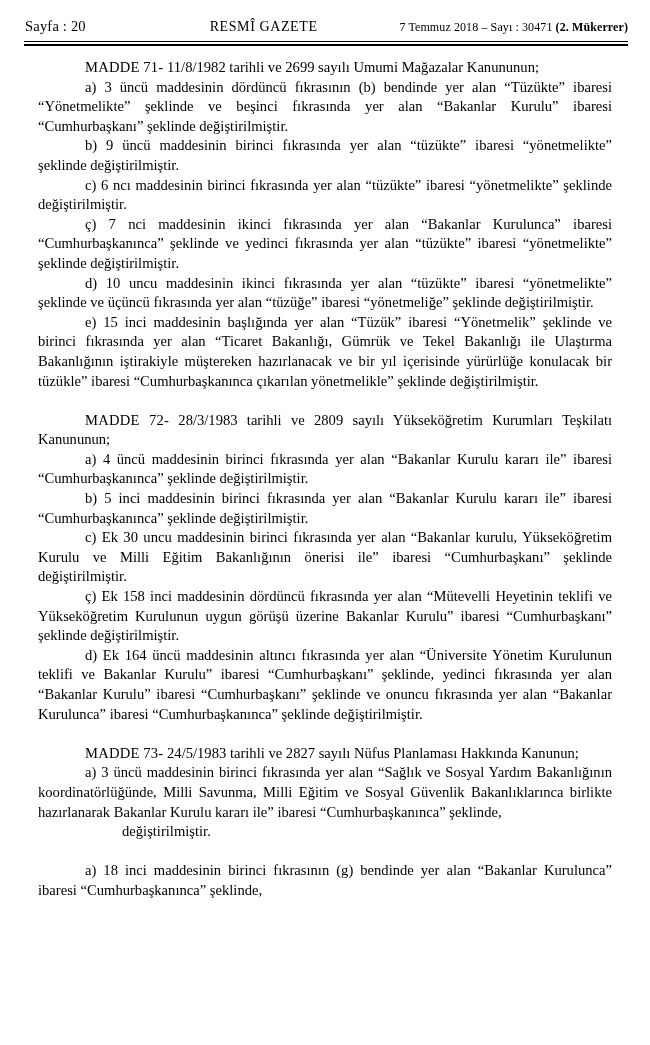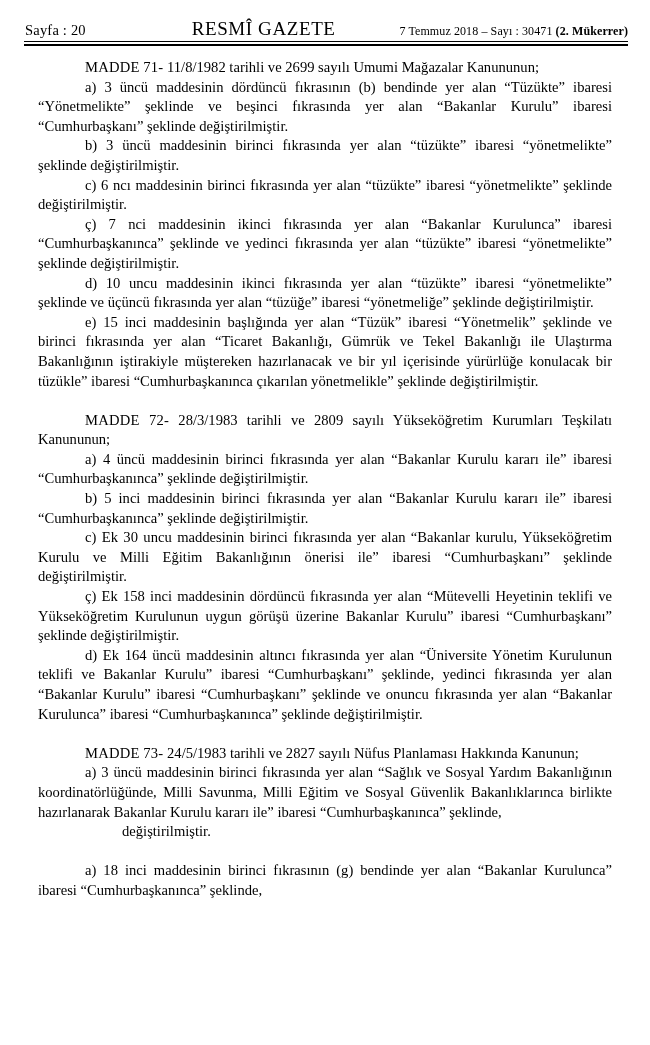--- a/index.html
+++ b/index.html
@@ -32,21 +32,21 @@
     align-items: baseline;
     white-space: nowrap;
   }
   .hdr-left {
     font-size: 14.5px;
     letter-spacing: 0.2px;
   }
   .hdr-center {
     flex: 1 1 auto;
     text-align: center;
-    font-size: 19px;
+    font-size: 14px;
     letter-spacing: 0.6px;
     padding-left: 42px;
   }
   .hdr-right {
     font-size: 12px;
     letter-spacing: 0.1px;
   }
   .hdr-right .mukerrer {
     font-weight: bold;
   }
@@ -115,21 +115,21 @@
   <div class="header-rules">
     <div class="rule-thin"></div>
     <div class="rule-gap"></div>
     <div class="rule-thick"></div>
   </div>
 
   <div class="body-col">
 
     <p class="para"><span class="madde-label">MADDE 71-</span><span> 11/8/1982 tarihli ve 2699 sayılı Umumi Mağazalar Kanununun;</span></p>
     <p class="para last-line-left">a) 3 üncü maddesinin dördüncü fıkrasının (b) bendinde yer alan “Tüzükte” ibaresi “Yönetmelikte” şeklinde ve beşinci fıkrasında yer alan “Bakanlar Kurulu” ibaresi “Cumhurbaşkanı” şeklinde değiştirilmiştir.</p>
-    <p class="para last-line-left">b) 3 üncü maddesinin birinci fıkrasında yer alan “tüzükte” ibaresi “yönetmelikte” şeklinde değiştirilmiştir.</p>
+    <p class="para last-line-left">b) 9 üncü maddesinin birinci fıkrasında yer alan “tüzükte” ibaresi “yönetmelikte” şeklinde değiştirilmiştir.</p>
     <p class="para last-line-left">c) 6 ncı maddesinin birinci fıkrasında yer alan “tüzükte” ibaresi “yönetmelikte” şeklinde değiştirilmiştir.</p>
     <p class="para last-line-left">ç) 7 nci maddesinin ikinci fıkrasında yer alan “Bakanlar Kurulunca” ibaresi “Cumhurbaşkanınca” şeklinde ve yedinci fıkrasında yer alan “tüzükte” ibaresi “yönetmelikte” şeklinde değiştirilmiştir.</p>
     <p class="para last-line-left">d) 10 uncu maddesinin ikinci fıkrasında yer alan “tüzükte” ibaresi “yönetmelikte” şeklinde ve üçüncü fıkrasında yer alan “tüzüğe” ibaresi “yönetmeliğe” şeklinde değiştirilmiştir.</p>
     <p class="para last-line-left">e) 15 inci maddesinin başlığında yer alan  “Tüzük” ibaresi “Yönetmelik” şeklinde ve birinci fıkrasında yer alan “Ticaret Bakanlığı, Gümrük ve Tekel Bakanlığı ile Ulaştırma Bakanlığının iştirakiyle müştereken hazırlanacak ve bir yıl içerisinde yürürlüğe konulacak bir tüzükle” ibaresi “Cumhurbaşkanınca çıkarılan yönetmelikle” şeklinde değiştirilmiştir.</p>
 
     <div class="spacer"></div>
 
     <p class="para last-line-left"><span class="madde-label">MADDE 72-</span><span> 28/3/1983 tarihli ve 2809 sayılı Yükseköğretim Kurumları Teşkilatı Kanununun;</span></p>
     <p class="para last-line-left">a) 4 üncü maddesinin birinci fıkrasında yer alan “Bakanlar Kurulu kararı ile” ibaresi “Cumhurbaşkanınca” şeklinde değiştirilmiştir.</p>
     <p class="para last-line-left">b) 5 inci maddesinin birinci fıkrasında yer alan “Bakanlar Kurulu kararı ile” ibaresi “Cumhurbaşkanınca” şeklinde değiştirilmiştir.</p>

